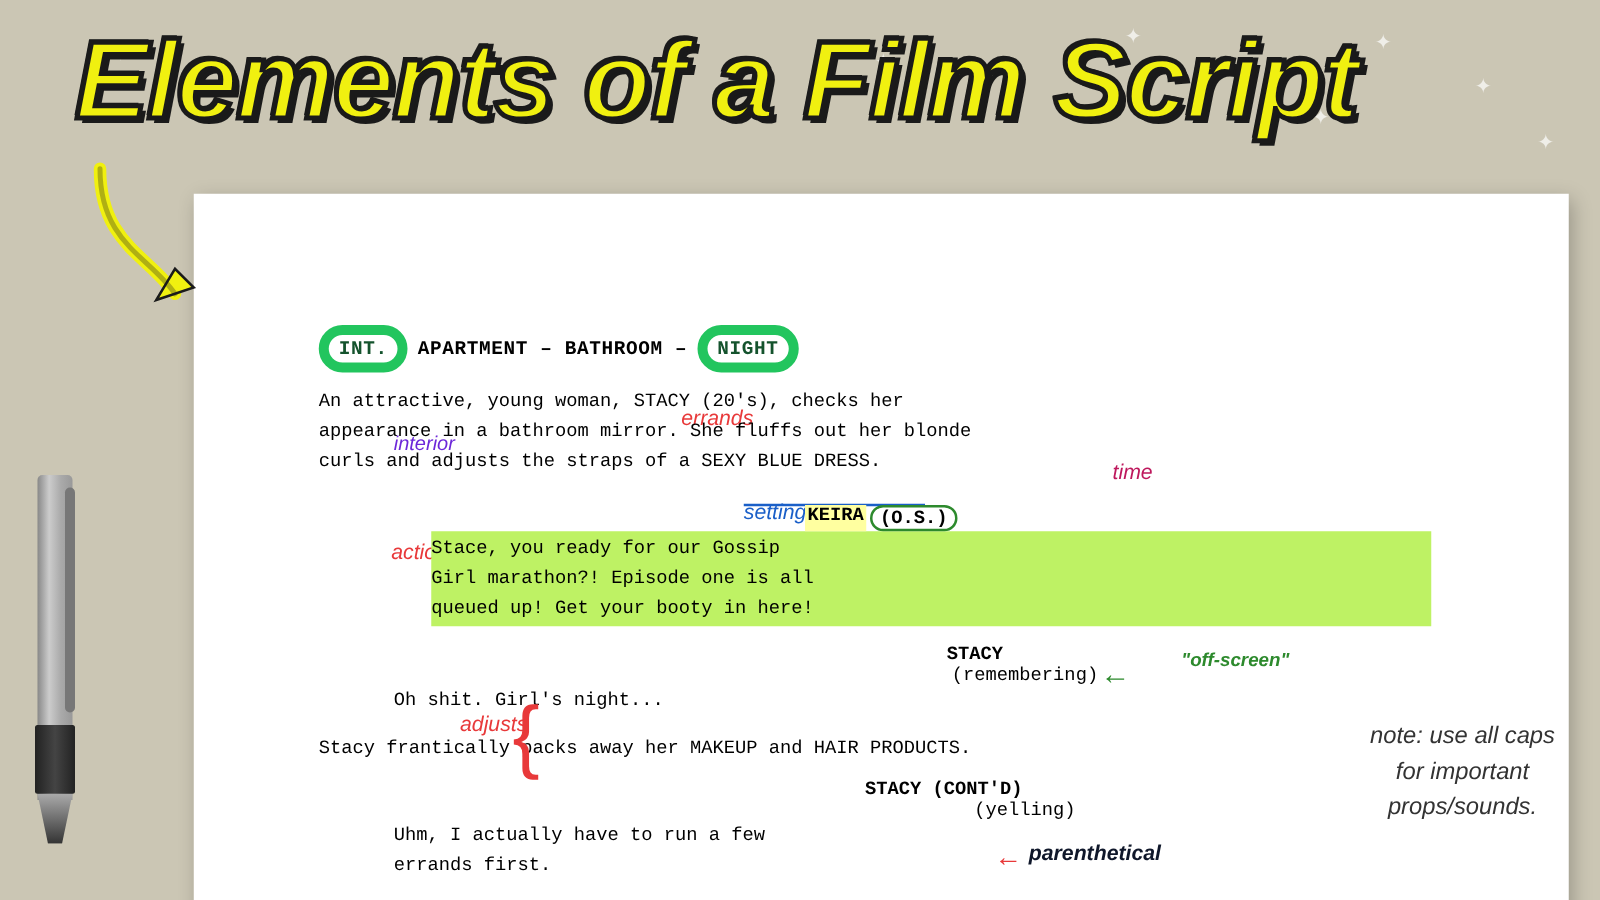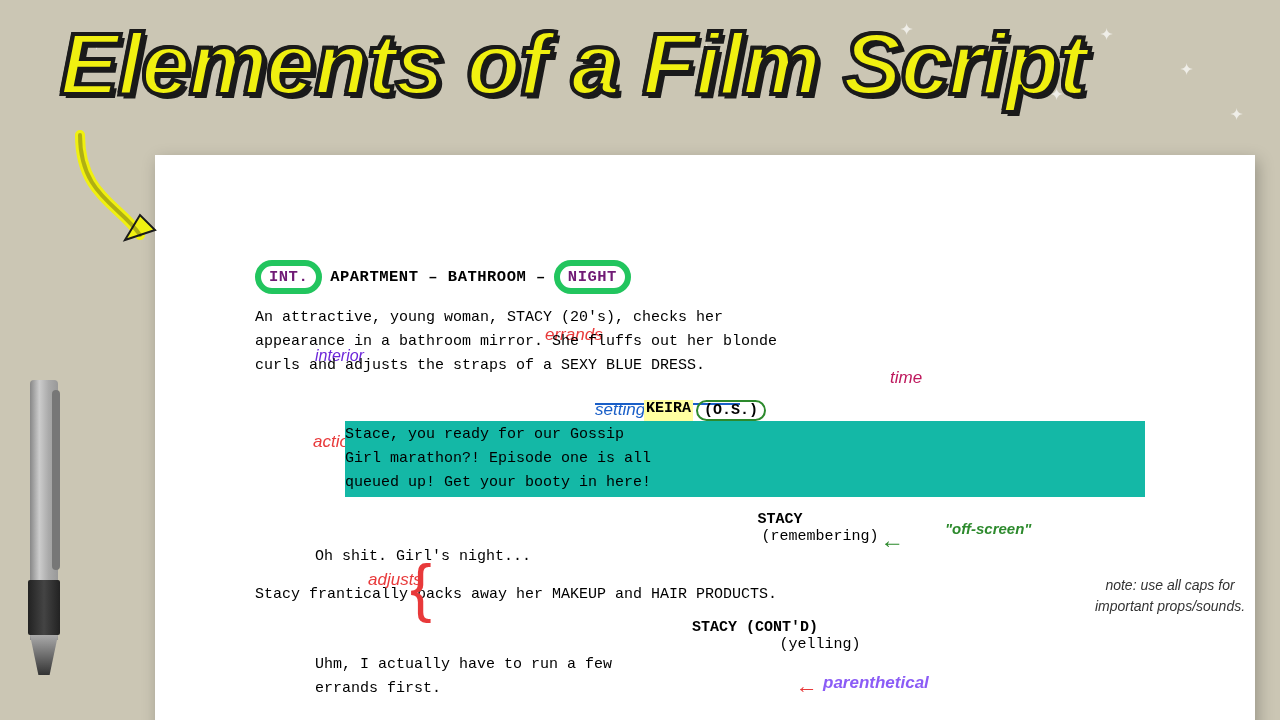--- a/index.html
+++ b/index.html
@@ -167,34 +167,34 @@
       font-family: Arial, sans-serif;
       font-size: 15px;
       font-style: italic;
       font-weight: bold;
     }
 
     .annotation-parenthetical {
       position: absolute;
       left: 668px;
       top: 518px;
-      color: #8b5cf6;
+      color: #0f172a;
       font-family: Arial, sans-serif;
       font-size: 17px;
       font-style: italic;
       font-weight: bold;
     }
 
     .annotation-note {
       position: absolute;
       left: 930px;
       top: 420px;
       color: #333;
       font-family: Arial, sans-serif;
-      font-size: 14px;
+      font-size: 19px;
       font-style: italic;
       line-height: 1.5;
       text-align: center;
     }
 
     
     .script-content {
       position: absolute;
       left: 155px;
       top: 155px;
@@ -219,24 +219,24 @@
       font-size: 15.5px;
       font-weight: bold;
       letter-spacing: 0.5px;
       display: flex;
       align-items: center;
       gap: 8px;
       margin-top: 55px;
     }
 
     .circled {
-      border: 6px solid #22c55e;
+      border: 8px solid #22c55e;
       border-radius: 20px;
       padding: 2px 8px;
-      color: #701a75;
+      color: #14532d;
     }
 
     .slugline-underline {
       position: absolute;
       left: 440px;
       top: 248px;
       width: 145px;
       height: 2px;
       background: #1a5fc8;
     }
@@ -254,21 +254,21 @@
       padding: 0 2px;
     }
 
     
     .dialogue-block {
       font-family: 'Courier New', monospace;
       font-size: 15px;
       line-height: 1.6;
       margin-left: 90px;
       margin-right: 90px;
-      background: #14b8a6;
+      background: #bef264;
       padding: 2px 0;
     }
 
     .parenthetical {
       font-family: 'Courier New', monospace;
       font-size: 15px;
       text-align: center;
       margin-left: 150px;
     }
 

